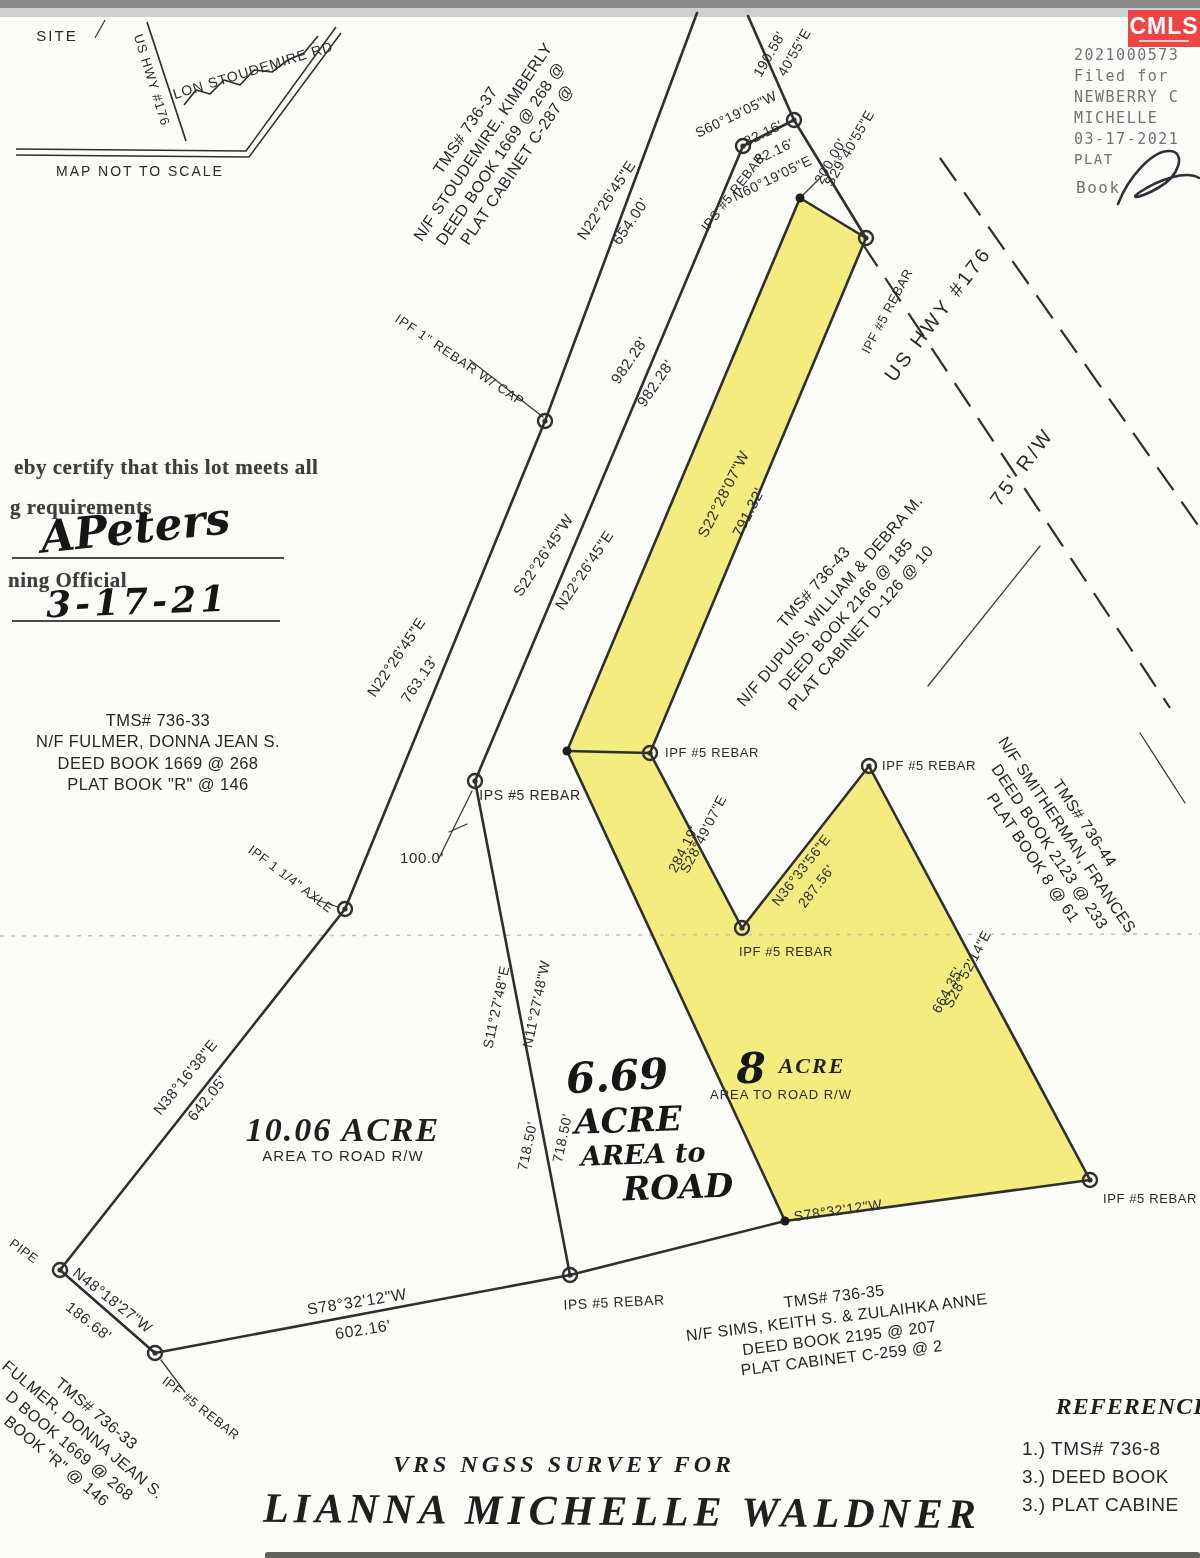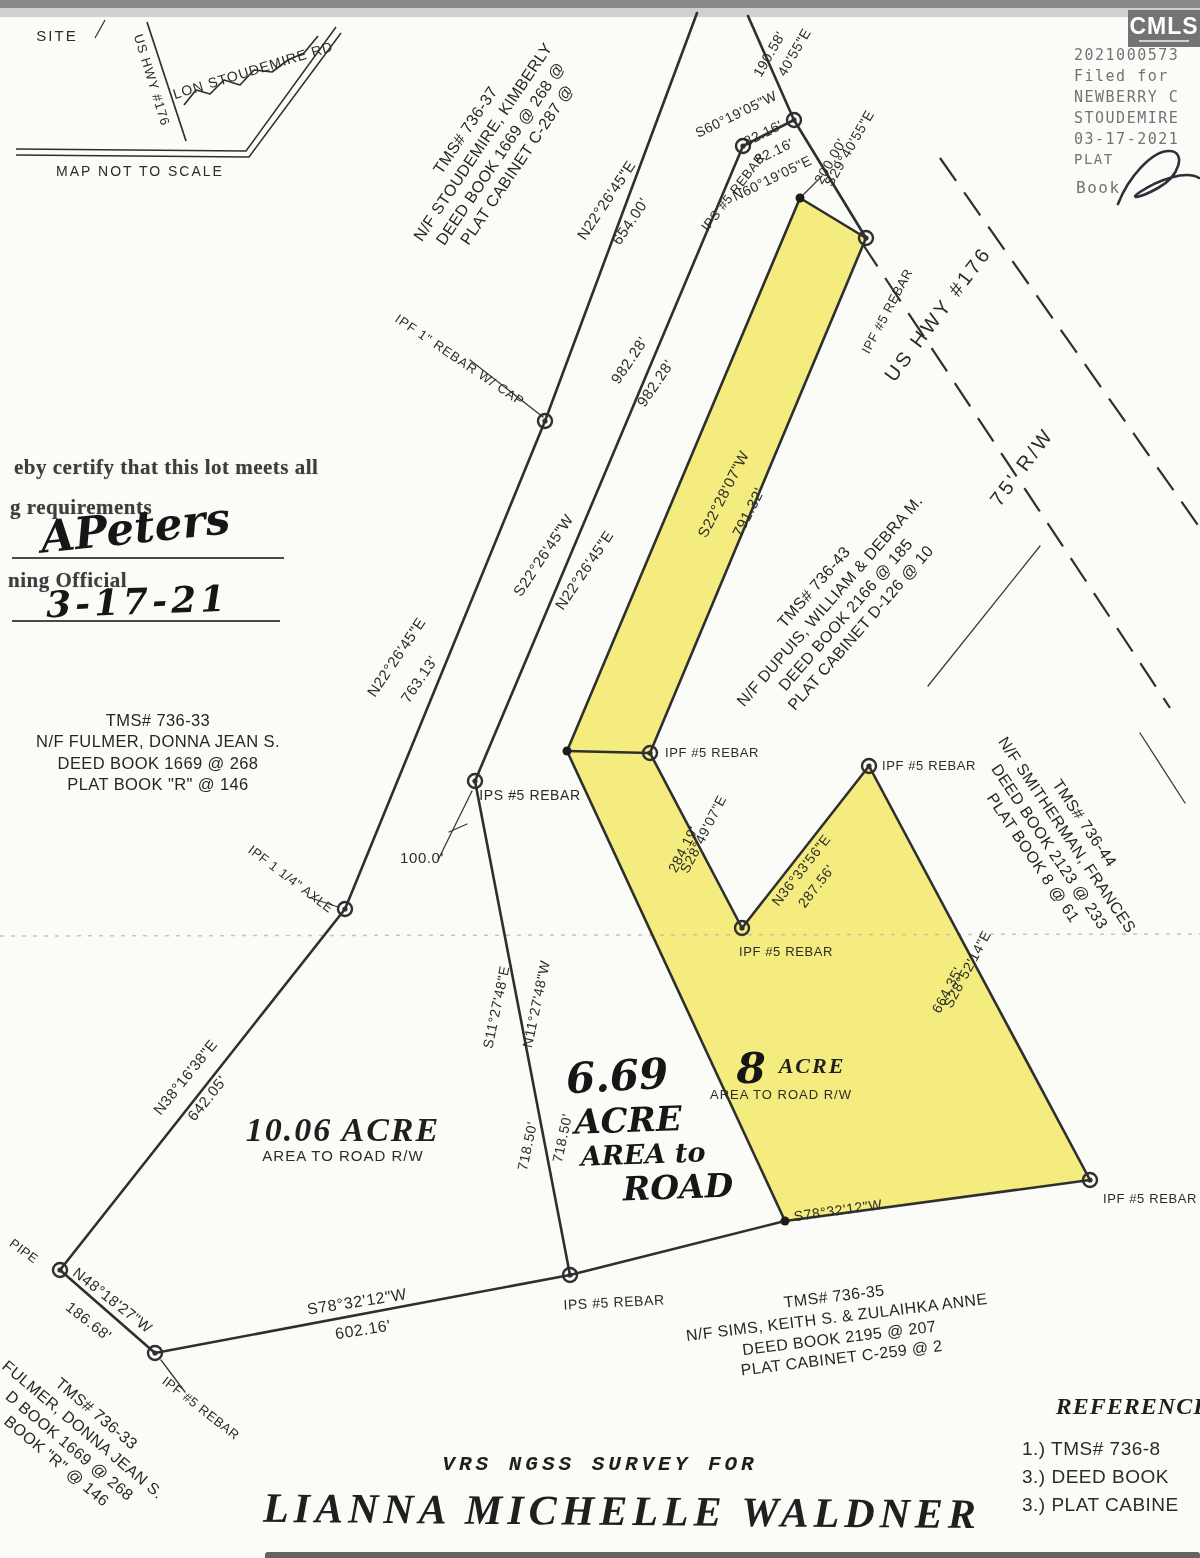--- a/index.html
+++ b/index.html
@@ -8,21 +8,21 @@
   .abs{position:absolute;}
   .svl{position:absolute;white-space:nowrap;transform-origin:center;color:#2b2b2b;
        font-family:"Liberation Sans",sans-serif;letter-spacing:.6px;}
   .parcel{position:absolute;text-align:center;white-space:nowrap;line-height:1.3;
           font-size:16px;letter-spacing:.4px;color:#262626;transform-origin:center;}
   .serif-it{font-family:"Liberation Serif",serif;font-style:italic;font-weight:bold;color:#1f1f1f;}
   .hand{font-family:"DejaVu Serif",serif;font-style:italic;font-weight:600;color:#161616;}
   .grunge{font-family:"Liberation Serif",serif;font-weight:bold;color:#3d3d3d;text-shadow:0 0 1px rgba(60,60,60,.45);}
   .stampline{font-family:"DejaVu Sans Mono",monospace;color:#5a5a60;letter-spacing:1.5px;opacity:.85;white-space:nowrap;}
   .rule{position:absolute;border-bottom:2px solid #4a4a4a;}
-  #logo{position:absolute;left:1128px;top:2px;width:72px;height:37px;background:#737373;
+  #logo{position:absolute;left:1128px;top:2px;width:72px;height:37px;background:#ef4444;
         display:flex;flex-direction:column;align-items:center;justify-content:center;}
   #logo .big{color:#fff;font-weight:bold;font-size:23px;letter-spacing:1px;font-family:"Liberation Sans",sans-serif;line-height:1;}
   #logo .bar{width:50px;height:2px;background:#cfcfcf;margin-top:2px;}
   .mo{fill:none;stroke:#2f2f2f;stroke-width:2.4;}
   .mi{fill:#2f2f2f;}
   .dot{fill:#1c1c1c;}
   .bl{fill:none;stroke:#2f2f2f;stroke-width:2.6;stroke-linecap:round;stroke-linejoin:round;}
   .tl{fill:none;stroke:#3a3a3a;stroke-width:1.3;stroke-linecap:round;}
   .rd{fill:none;stroke:#2f2f2f;stroke-width:2.2;stroke-dasharray:28 14;}
   .fold{fill:none;stroke:#b8b8b0;stroke-width:1.5;stroke-dasharray:4 7;opacity:.8;}
@@ -207,21 +207,21 @@
 
   <div id="logo">
     <div class="big">CMLS</div>
     <div class="bar"></div>
   </div>
 
   <div>
     <div class="abs stampline" style="left:1074px;top:38px;font-size:15px;">2021000573</div>
     <div class="abs stampline" style="left:1074px;top:59px;font-size:15px;">Filed for</div>
     <div class="abs stampline" style="left:1074px;top:80px;font-size:15px;">NEWBERRY C</div>
-    <div class="abs stampline" style="left:1074px;top:101px;font-size:15px;">STOUDEMIRE</div>
+    <div class="abs stampline" style="left:1074px;top:101px;font-size:15px;">MICHELLE</div>
     <div class="abs stampline" style="left:1074px;top:122px;font-size:15px;">03-17-2021</div>
     <div class="abs stampline" style="left:1074px;top:143px;font-size:14px;">PLAT</div>
     <div class="abs stampline" style="left:1076px;top:170px;font-size:16px;">Book</div>
   </div>
 
   <div>
     <div class="abs grunge" style="left:14px;top:447px;font-size:21px;letter-spacing:.5px;white-space:nowrap;">eby certify that this lot meets all</div>
     <div class="abs grunge" style="left:10px;top:487px;font-size:21px;letter-spacing:.5px;">g requirements</div>
     <div class="abs hand" style="left:40px;top:494px;font-size:44px;transform:rotate(-6deg);">APeters</div>
     <div class="rule" style="left:12px;top:549px;width:272px;"></div>
@@ -284,17 +284,17 @@
   </div>
 
   <div>
     <div class="abs serif-it" style="left:1133px;top:1398px;transform:translate(-50%,-50%);font-size:24px;letter-spacing:1px;white-space:nowrap;">REFERENCE</div>
     <div class="abs" style="left:1022px;top:1430px;font-size:19px;letter-spacing:.5px;white-space:nowrap;">1.)  TMS# 736-8</div>
     <div class="abs" style="left:1022px;top:1458px;font-size:19px;letter-spacing:.5px;white-space:nowrap;">3.)  DEED BOOK</div>
     <div class="abs" style="left:1022px;top:1486px;font-size:19px;letter-spacing:.5px;white-space:nowrap;">3.)  PLAT CABINE</div>
   </div>
 
   <div>
-    <div class="abs serif-it" style="left:600px;top:1456px;transform:translate(-50%,-50%);font-size:21px;letter-spacing:4px;white-space:nowrap;font-family:Liberation Mono, monospace;">VRS NGSS SURVEY FOR</div>
+    <div class="abs serif-it" style="left:564px;top:1456px;transform:translate(-50%,-50%);font-size:24px;letter-spacing:4px;white-space:nowrap;">VRS NGSS SURVEY FOR</div>
     <div class="abs serif-it" style="left:622px;top:1503px;transform:translate(-50%,-50%) rotate(0.5deg);font-size:42px;letter-spacing:5px;white-space:nowrap;">LIANNA MICHELLE WALDNER</div>
   </div>
 
 </div>
 
 </body></html>

